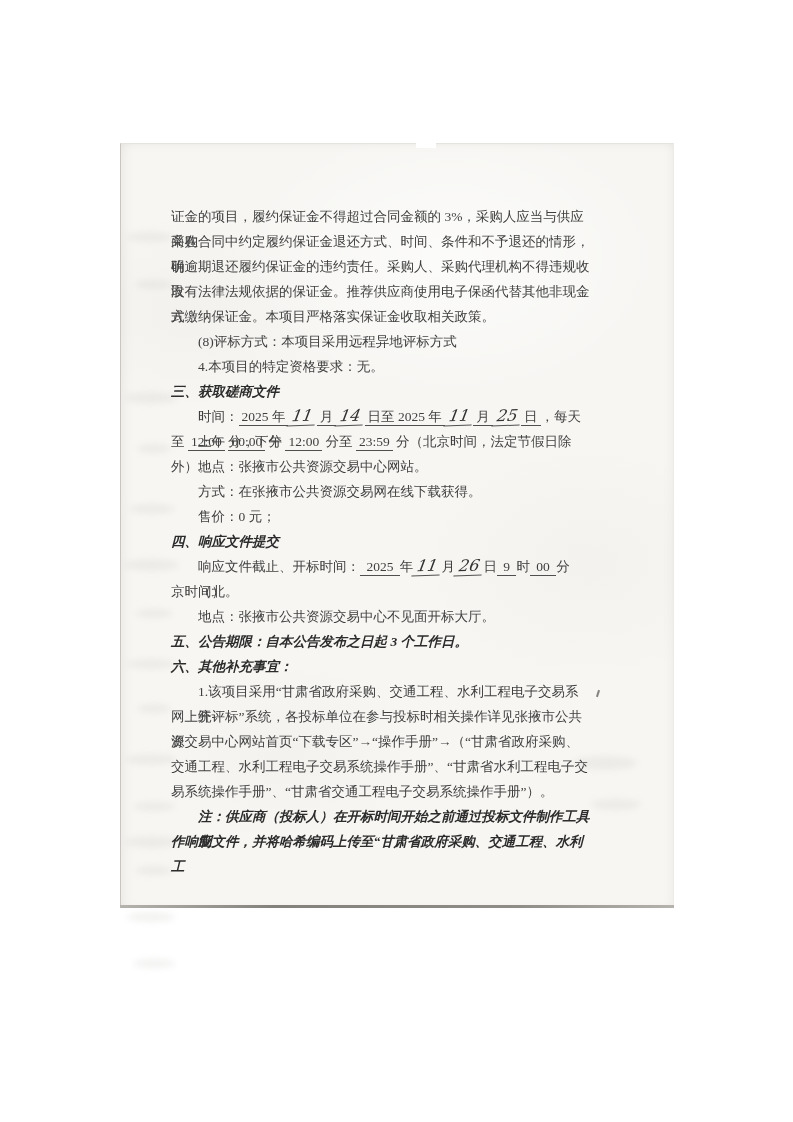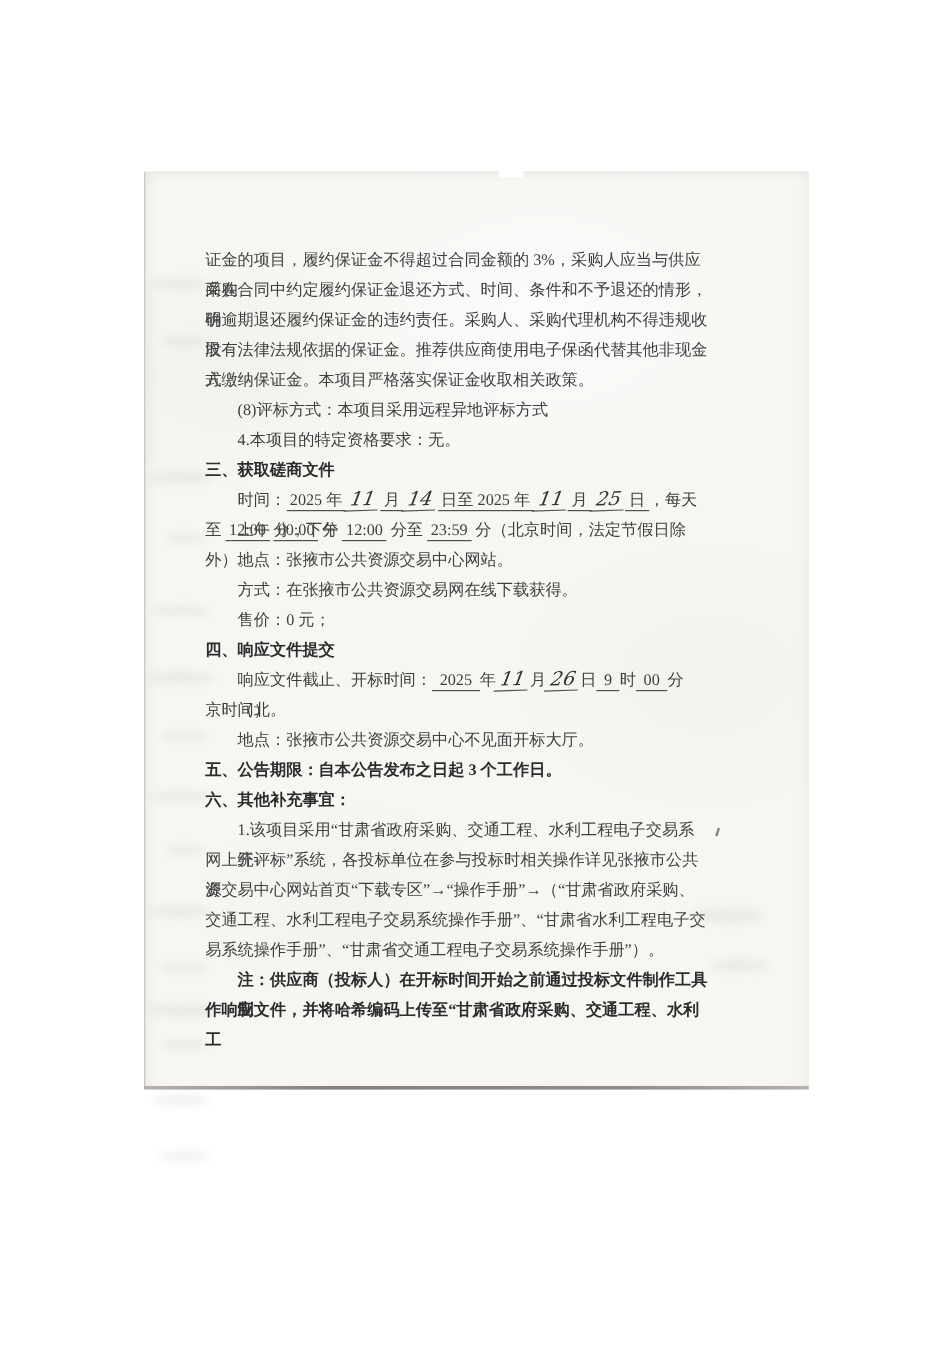--- a/index.html
+++ b/index.html
@@ -33,21 +33,21 @@
     position:absolute;left:295px;top:-3px;width:20px;height:7px;
     background:#ffffff;transform:rotate(1.5deg);
   }
   .doc-text{
     position:absolute;left:50px;top:60px;width:420px;
     font-size:13.5px;line-height:25px;color:var(--ink,#3f3f3f);
     white-space:pre-wrap;
   }
   .line{height:25px;}
   .line.indent{padding-left:27px;}
-  .line.bold{font-weight:700;color:var(--ink-bold,#2c2c2c);}
+  .line.bold{font-weight:700;color:var(--ink-bold,#2c2c2c);font-style:italic;}
   .u{
     border-bottom:1px solid var(--uline,#4f4f4f);
     padding:0 3px 1px 3px;
   }
   .hw{
     display:inline-block;
     font-style:italic;
     font-family:"DejaVu Serif","Liberation Serif",serif;
     font-size:16px;line-height:1;
     transform:skewX(-12deg) rotate(-2deg);

